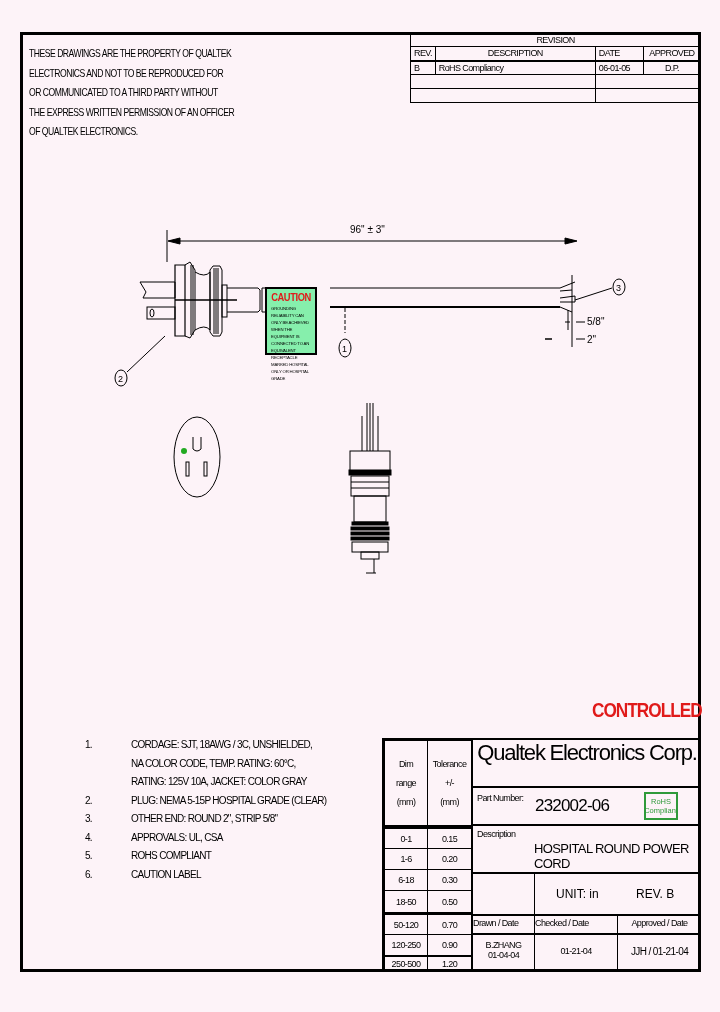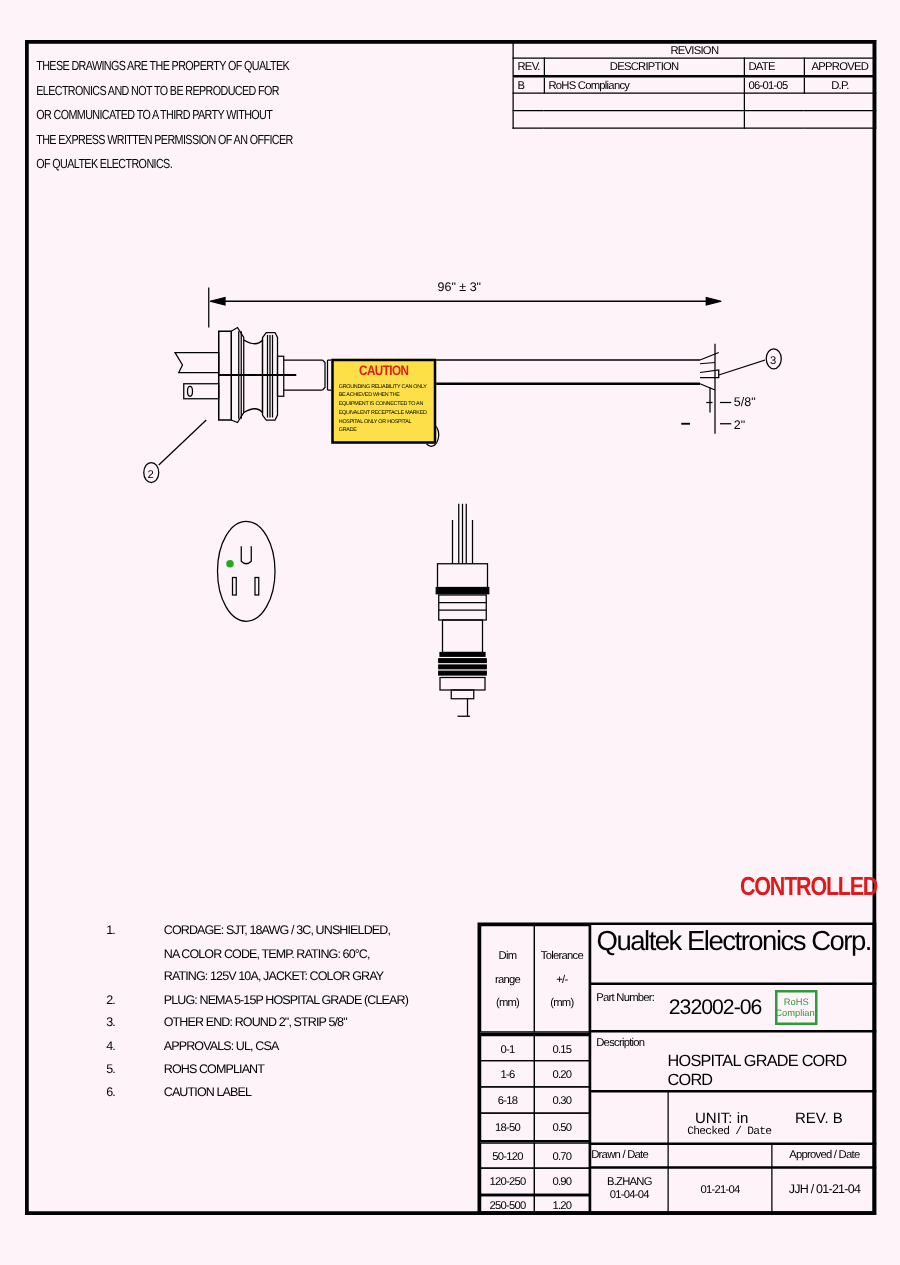--- a/index.html
+++ b/index.html
@@ -19,24 +19,24 @@
   .note { display: flex; }
   .note .num { width: 46px; }
   .note .txt { white-space: pre-line; line-height: 18.5px; }
   .controlled { left: 592px; top: 698px; color: #e01a1a; font-weight: bold; font-size: 21px; letter-spacing: -1.2px; transform: scaleX(0.82); transform-origin: left top; }
   .tb { left: 382px; top: 738px; width: 319px; height: 234px; border: 2px solid #000; border-right: 3px solid #000; border-bottom: 3px solid #000; }
   .cell { position: absolute; border: 1px solid #000; display: flex; align-items: center; justify-content: center; text-align: center; font-size: 9px; letter-spacing: -0.6px; }
   .bold-line { position: absolute; background: #000; }
   .company { font-size: 22px; letter-spacing: -1.2px; line-height: 22px; }
   .division { font-size: 15px; letter-spacing: -0.6px; line-height: 16px; }
   .partnum { font-size: 17px; letter-spacing: -0.8px; }
-  .rohs { position: absolute; border: 2px solid #2f9a3a; color: #2f9a3a; font-size: 7.5px; line-height: 9px; text-align: center; display: flex; align-items: center; justify-content: center; }
+  .rohs { position: absolute; border: 2px solid #2f9a3a; color: #2f9a3a; font-size: 7.5px; line-height: 9px; text-align: center; display: flex; align-items: center; justify-content: center; margin-left: 24px; }
   .desc-val { font-size: 13px; letter-spacing: -0.6px; }
   .unit { font-size: 12px; }
-  .caution-box { left: 265px; top: 287px; width: 84px; height: 68px; border: 2px solid #000; background: #fde047; }
+  .caution-box { left: 265px; top: 287px; width: 52px; height: 68px; border: 2px solid #000; background: #86efac; }
   .caution-title { color: #e01a1a; font-weight: bold; font-size: 11px; text-align: center; margin-top: 2px; letter-spacing: -0.5px; transform: scaleX(0.85); }
   .caution-body { font-size: 4.3px; line-height: 7px; padding: 2px 4px; letter-spacing: -0.2px; }
 </style>
 </head>
 <body>
 
 <div class="abs frame"></div>
 
 <div class="abs disclaimer">
   <div>THESE DRAWINGS ARE THE PROPERTY OF QUALTEK</div>
@@ -235,28 +235,28 @@
   <div class="abs" style="left:89px;top:2px;width:228px;text-align:center;">
     <div class="company">Qualtek Electronics Corp.</div>
   </div>
   <div class="bold-line" style="left:88px;top:46px;width:229px;height:2px;"></div>
   <div class="abs" style="left:93px;top:53px;font-size:9px;letter-spacing:-0.6px;">Part Number:</div>
   <div class="abs partnum" style="left:151px;top:56px;">232002-06</div>
   <div class="rohs" style="left:236px;top:52px;width:34px;height:28px;white-space:pre-line;">RoHS
 Compliant</div>
   <div class="bold-line" style="left:88px;top:84px;width:229px;height:2px;"></div>
   <div class="abs" style="left:93px;top:89px;font-size:9px;letter-spacing:-0.6px;">Description</div>
-  <div class="abs desc-val" style="left:150px;top:101px;">HOSPITAL GRADE CORD CORD</div>
+  <div class="abs desc-val" style="left:150px;top:101px;">HOSPITAL ROUND POWER CORD</div>
   <div class="bold-line" style="left:88px;top:132px;width:229px;height:2px;"></div>
   <div class="bold-line" style="left:150px;top:132px;width:1px;height:100px;"></div>
   <div class="abs unit" style="left:172px;top:147px;">UNIT: in</div>
   <div class="abs unit" style="left:252px;top:147px;">REV. B</div>
   <div class="bold-line" style="left:88px;top:174px;width:229px;height:2px;"></div>
   <div class="bold-line" style="left:233px;top:175px;width:1px;height:57px;"></div>
   <div class="abs" style="left:89px;top:178px;width:61px;text-align:left;font-size:9px;letter-spacing:-0.6px;">Drawn / Date</div>
-  <div class="abs" style="left:151px;top:160px;width:82px;text-align:right;font-size:9px;letter-spacing:-0.6px;font-family:Liberation Mono, monospace;">Checked / Date</div>
+  <div class="abs" style="left:151px;top:178px;width:82px;text-align:left;font-size:9px;letter-spacing:-0.6px;">Checked / Date</div>
   <div class="abs" style="left:234px;top:178px;width:83px;text-align:center;font-size:9px;letter-spacing:-0.6px;">Approved / Date</div>
   <div class="bold-line" style="left:88px;top:193px;width:229px;height:2px;"></div>
   <div class="abs" style="left:89px;top:200px;width:61px;text-align:center;font-size:9px;line-height:10px;letter-spacing:-0.6px;white-space:pre-line;">B.ZHANG
 01-04-04</div>
   <div class="abs" style="left:151px;top:206px;width:82px;text-align:center;font-size:9px;letter-spacing:-0.6px;">01-21-04</div>
   <div class="abs" style="left:234px;top:206px;width:83px;text-align:center;font-size:10px;letter-spacing:-0.6px;">JJH / 01-21-04</div>
 </div>
 
 </body></html>

